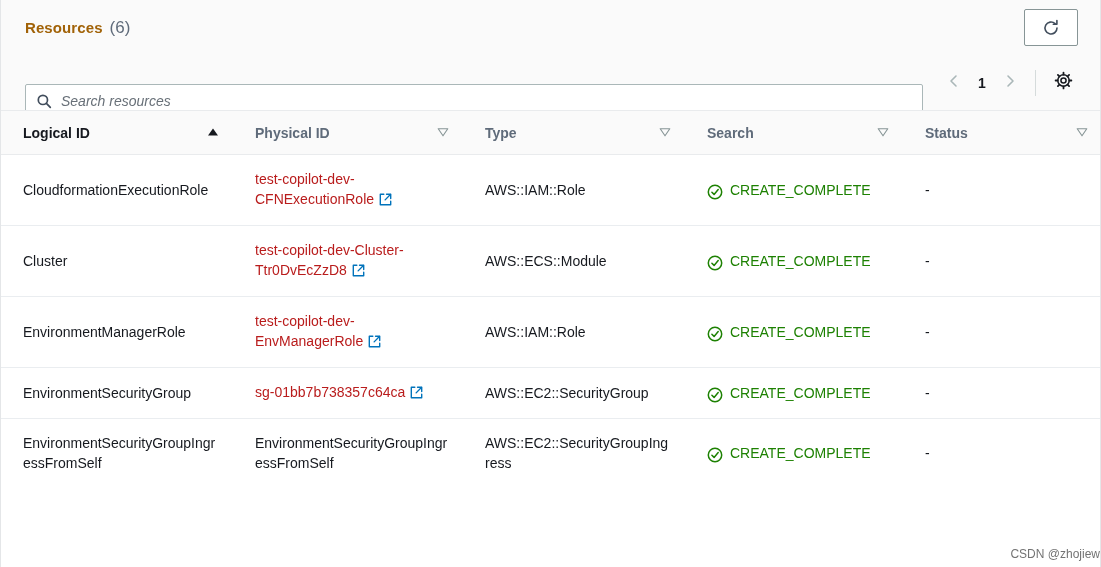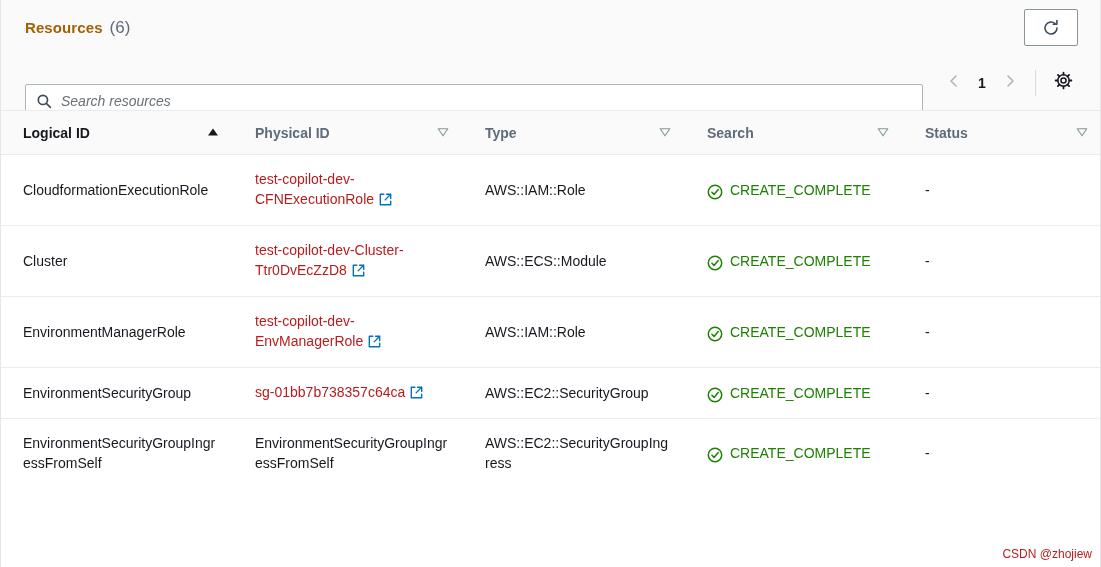--- a/index.html
+++ b/index.html
@@ -211,24 +211,24 @@
   .status-text {
     color: #1d8102;
     font-size: 14px;
     white-space: nowrap;
   }
   .status-icon { flex: none; display: block; }
   .dash { color: #16191f; }
 
   .watermark {
     position: absolute;
-    right: 8px;
+    right: 0;
     bottom: 6px;
     font-size: 12px;
-    color: #b91c1c;
+    color: #737373;
     user-select: none;
     pointer-events: none;
   }
 </style>
 </head>
 <body>
 
 <div class="panel">
 
   <div class="panel-header">

